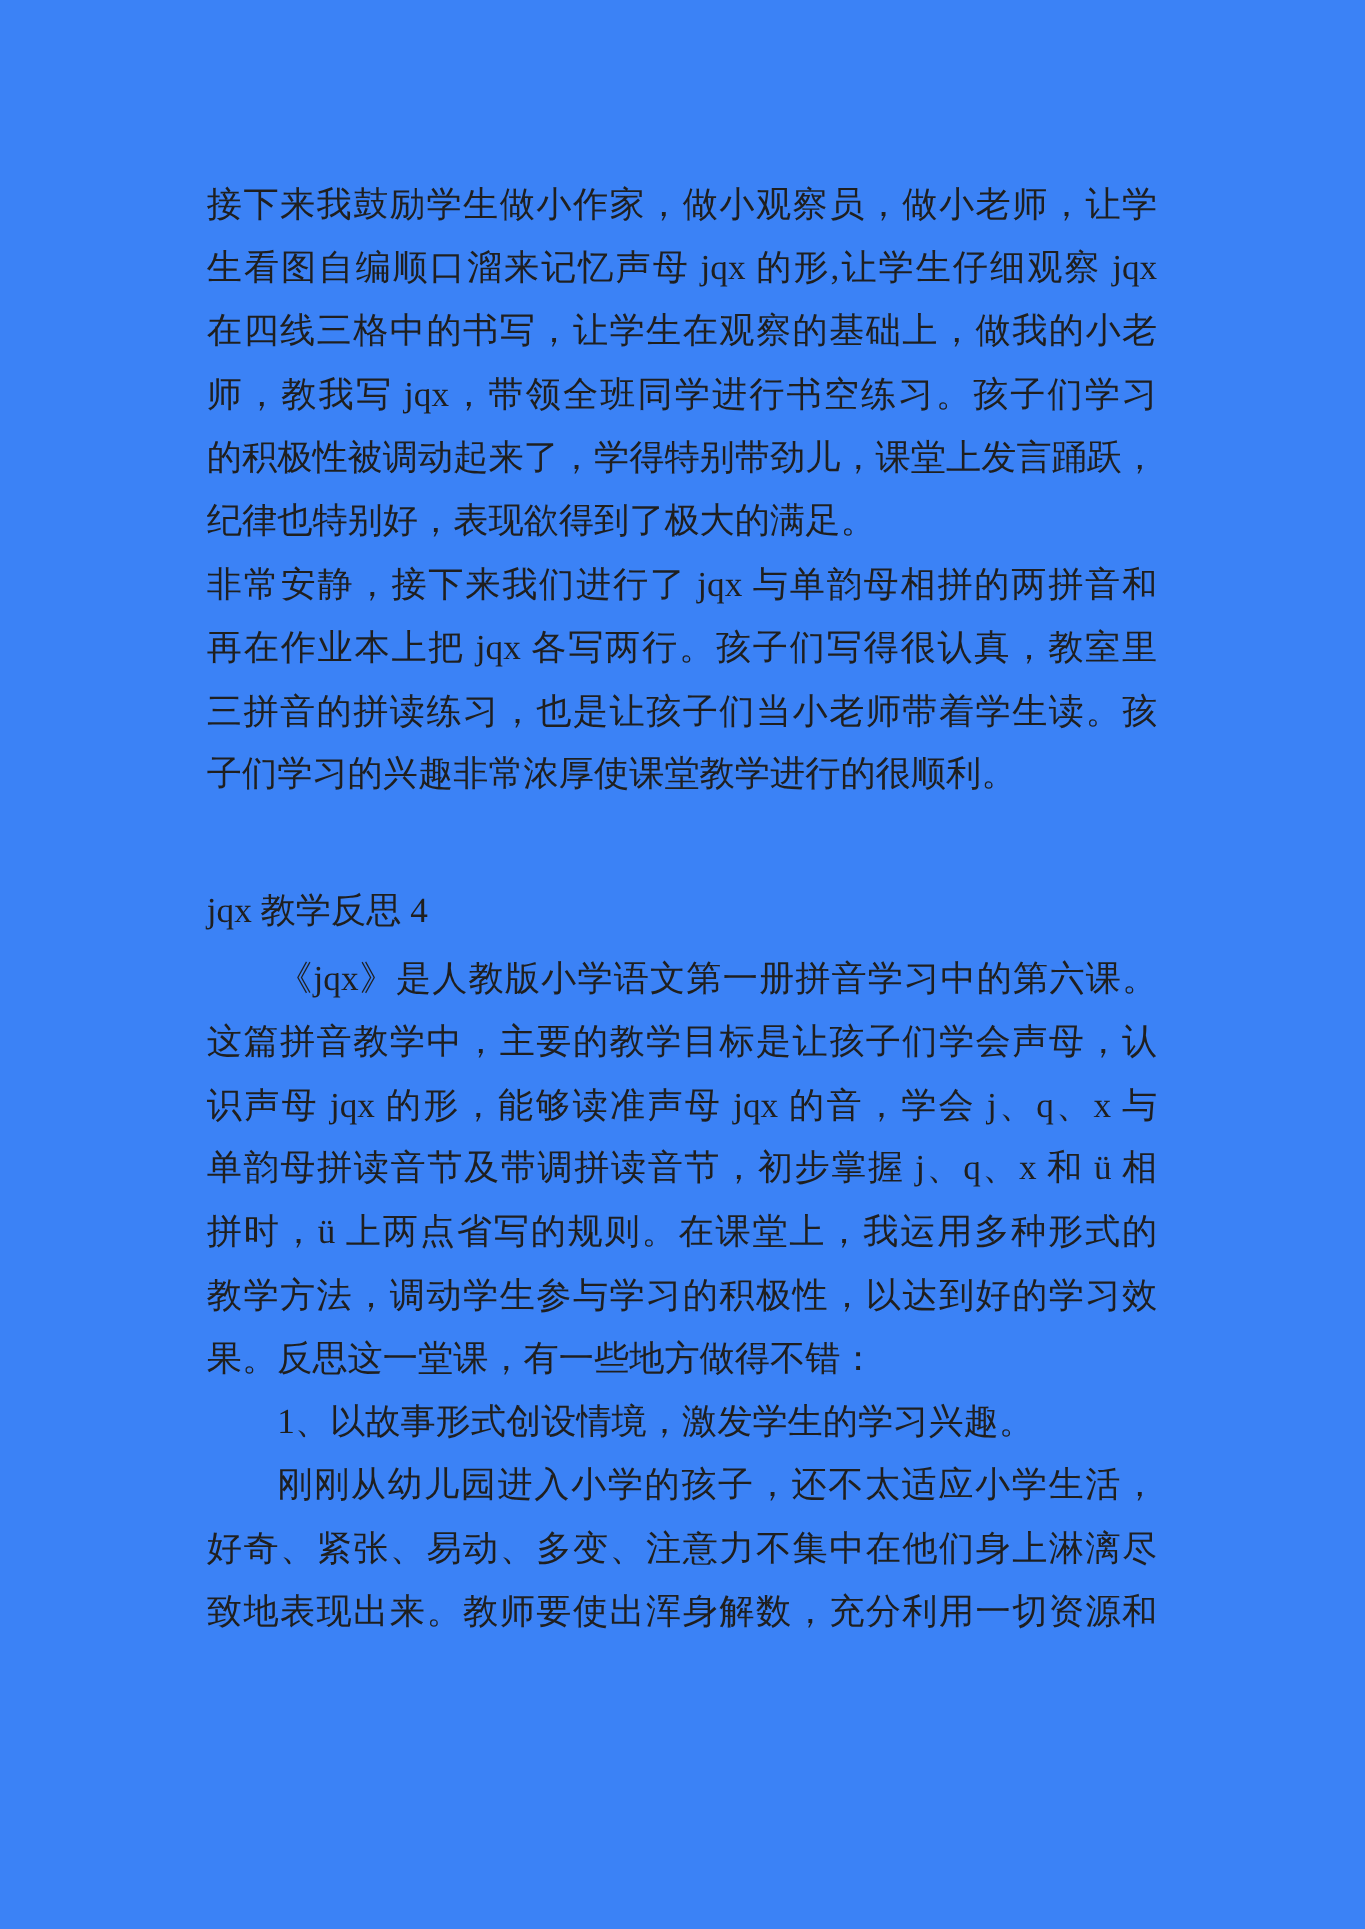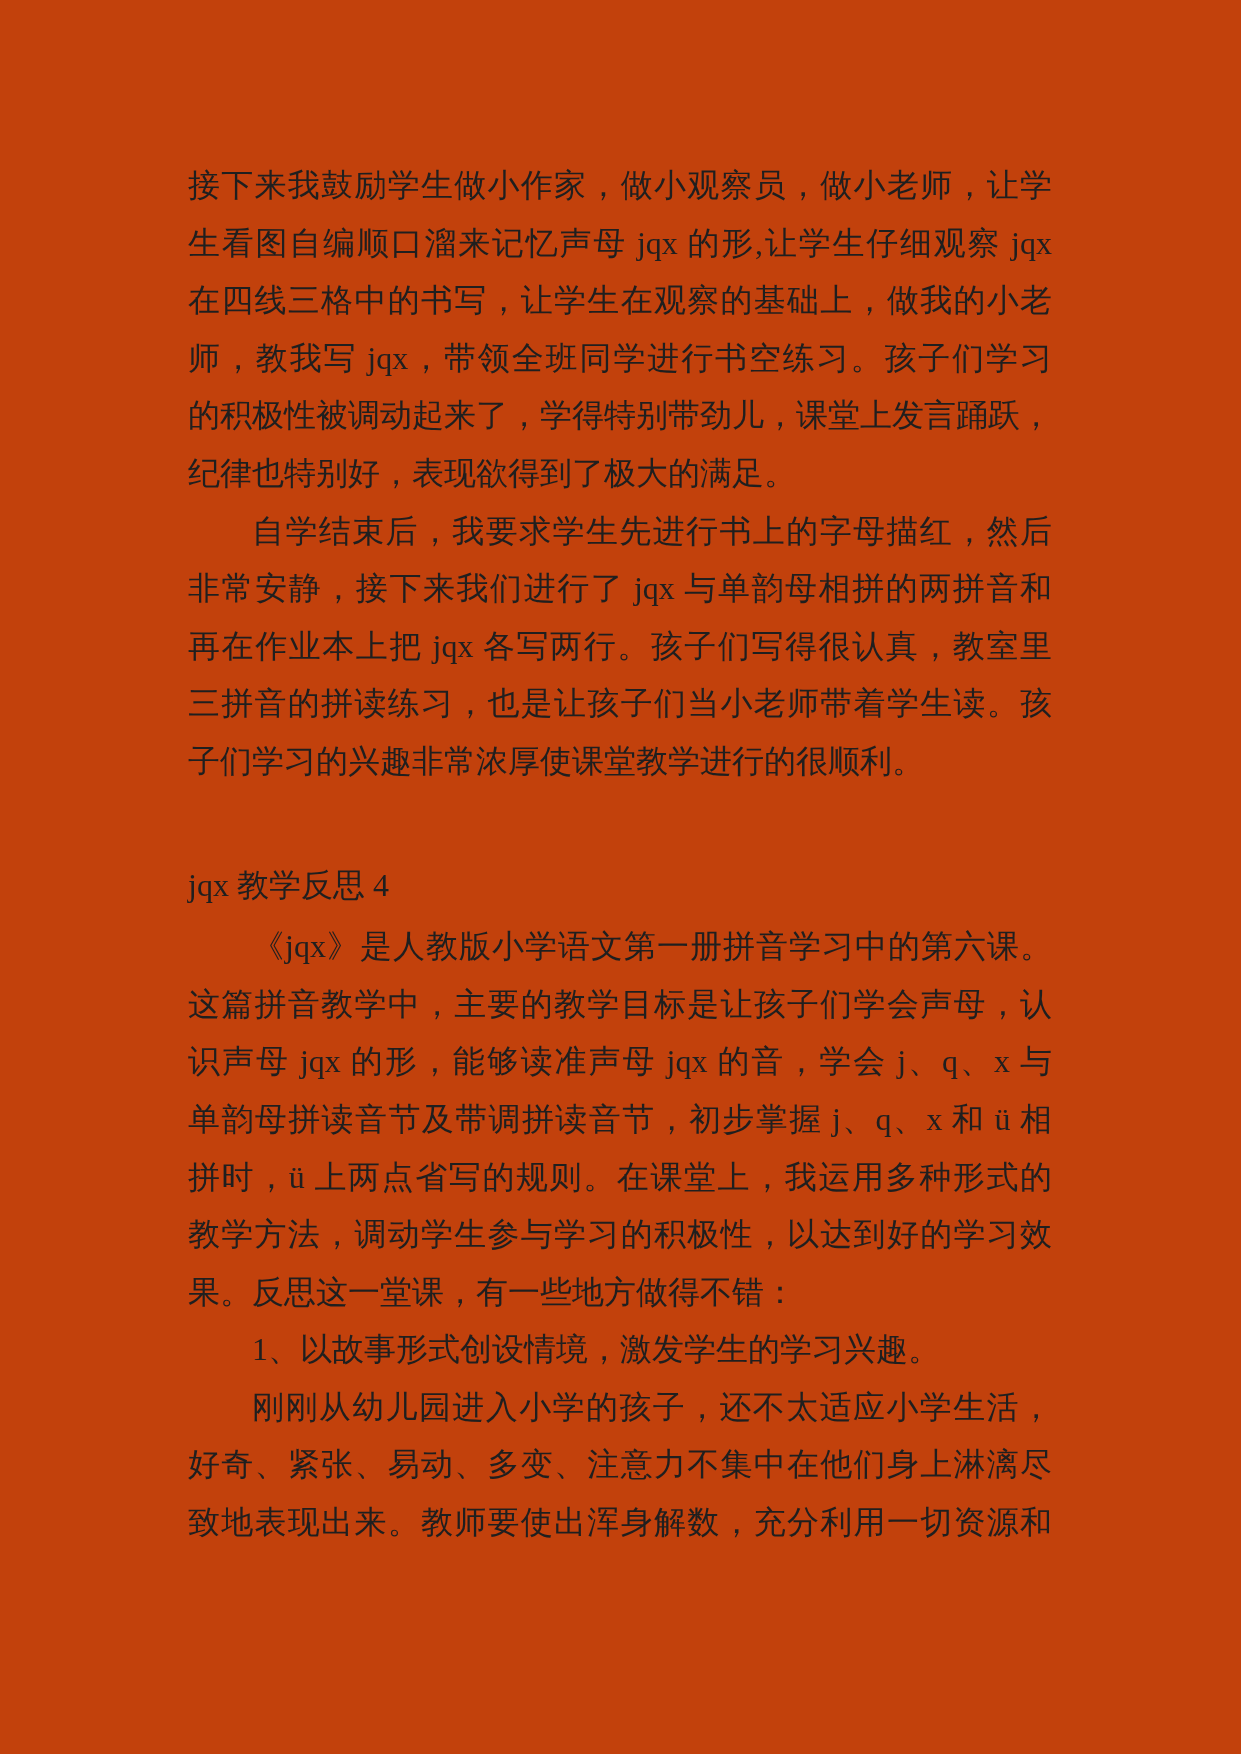--- a/index.html
+++ b/index.html
@@ -4,21 +4,21 @@
 <style>
   html, body {
     margin: 0;
     padding: 0;
     background: #ffffff;
   }
   .page {
     position: relative;
     width: 1241px;
     height: 1754px;
-    background: #c2410c;
+    background: #3b82f6;
     overflow: hidden;
     font-family: "Liberation Serif", "DejaVu Serif", serif;
     color: #1f1f1f;
   }
   .content {
     position: absolute;
     left: 188px;
     top: 157px;
     width: 864px;
   }
@@ -49,21 +49,20 @@
 <body>
 
 <div class="page">
   <div class="content">
       <div class="line">接下来我鼓励学生做小作家，做小观察员，做小老师，让学</div>
       <div class="line">生看图自编顺口溜来记忆声母 jqx 的形,让学生仔细观察 jqx</div>
       <div class="line">在四线三格中的书写，让学生在观察的基础上，做我的小老</div>
       <div class="line">师，教我写 jqx，带领全班同学进行书空练习。孩子们学习</div>
       <div class="line">的积极性被调动起来了，学得特别带劲儿，课堂上发言踊跃，</div>
       <div class="line no-justify">纪律也特别好，表现欲得到了极大的满足。</div>
-      <div class="line indent">自学结束后，我要求学生先进行书上的字母描红，然后</div>
       <div class="line">非常安静，接下来我们进行了 jqx 与单韵母相拼的两拼音和</div>
       <div class="line">再在作业本上把 jqx 各写两行。孩子们写得很认真，教室里</div>
       <div class="line">三拼音的拼读练习，也是让孩子们当小老师带着学生读。孩</div>
       <div class="line no-justify">子们学习的兴趣非常浓厚使课堂教学进行的很顺利。</div>
       <div class="line no-justify heading">jqx 教学反思 4</div>
       <div class="line indent">《jqx》是人教版小学语文第一册拼音学习中的第六课。</div>
       <div class="line">这篇拼音教学中，主要的教学目标是让孩子们学会声母，认</div>
       <div class="line">识声母 jqx 的形，能够读准声母 jqx 的音，学会 j、q、x 与</div>
       <div class="line">单韵母拼读音节及带调拼读音节，初步掌握 j、q、x 和 ü 相</div>
       <div class="line">拼时，ü 上两点省写的规则。在课堂上，我运用多种形式的</div>

